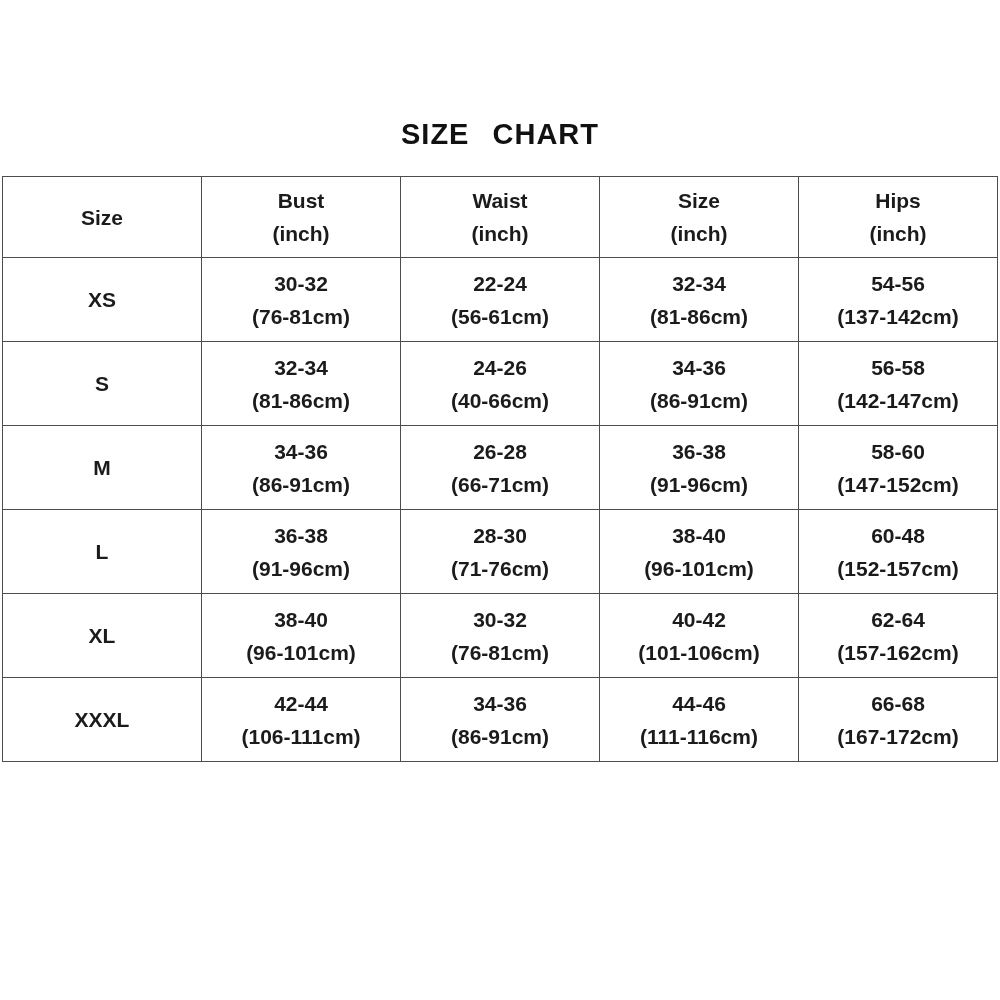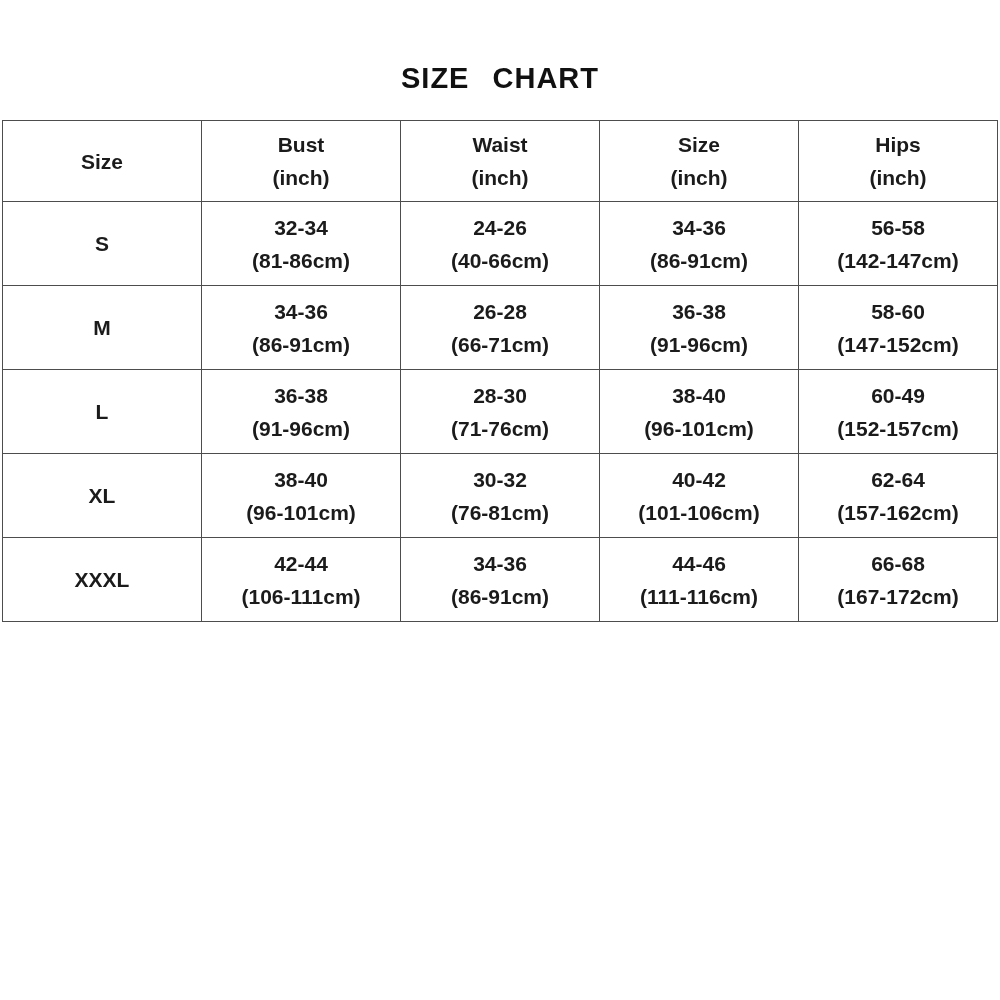--- a/index.html
+++ b/index.html
@@ -11,21 +11,21 @@
     font-family: "Liberation Sans", sans-serif;
     color: #1b1b1b;
   }
   .page {
     width: 1000px;
     height: 1000px;
     overflow: hidden;
   }
   .title {
     margin: 0;
-    padding-top: 62px;
+    padding-top: 118px;
     text-align: center;
     font-size: 29px;
     font-weight: bold;
     letter-spacing: 1px;
     word-spacing: 14px;
     color: #111111;
   }
   table.size-table {
     border-collapse: collapse;
     table-layout: fixed;
@@ -73,26 +73,45 @@
             <span class="line">(inch)</span>
           </th>
           <th>
             <span class="line">Hips</span>
             <span class="line">(inch)</span>
           </th>
         </tr>
     </thead>
     <tbody id="body-rows">
         <tr>
-          <td>S</td>
+          <td>XS</td>
+          <td>
+            <span class="line">30-32</span>
+            <span class="line">(76-81cm)</span>
+          </td>
+          <td>
+            <span class="line">22-24</span>
+            <span class="line">(56-61cm)</span>
+          </td>
           <td>
             <span class="line">32-34</span>
             <span class="line">(81-86cm)</span>
           </td>
           <td>
+            <span class="line">54-56</span>
+            <span class="line">(137-142cm)</span>
+          </td>
+        </tr>
+        <tr>
+          <td>S</td>
+          <td>
+            <span class="line">32-34</span>
+            <span class="line">(81-86cm)</span>
+          </td>
+          <td>
             <span class="line">24-26</span>
             <span class="line">(40-66cm)</span>
           </td>
           <td>
             <span class="line">34-36</span>
             <span class="line">(86-91cm)</span>
           </td>
           <td>
             <span class="line">56-58</span>
             <span class="line">(142-147cm)</span>
@@ -125,21 +144,21 @@
           </td>
           <td>
             <span class="line">28-30</span>
             <span class="line">(71-76cm)</span>
           </td>
           <td>
             <span class="line">38-40</span>
             <span class="line">(96-101cm)</span>
           </td>
           <td>
-            <span class="line">60-49</span>
+            <span class="line">60-48</span>
             <span class="line">(152-157cm)</span>
           </td>
         </tr>
         <tr>
           <td>XL</td>
           <td>
             <span class="line">38-40</span>
             <span class="line">(96-101cm)</span>
           </td>
           <td>

